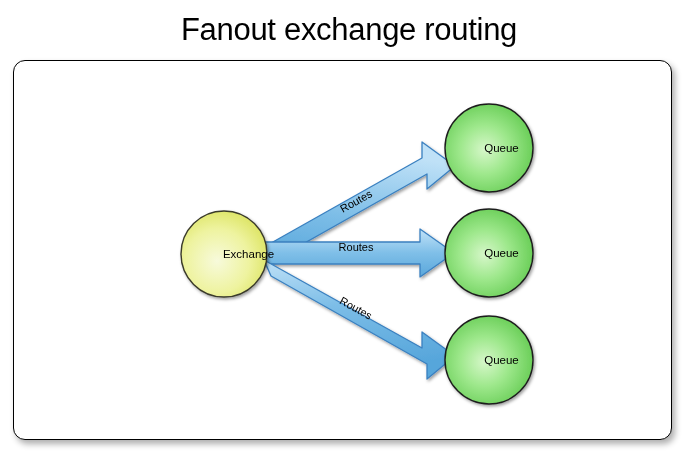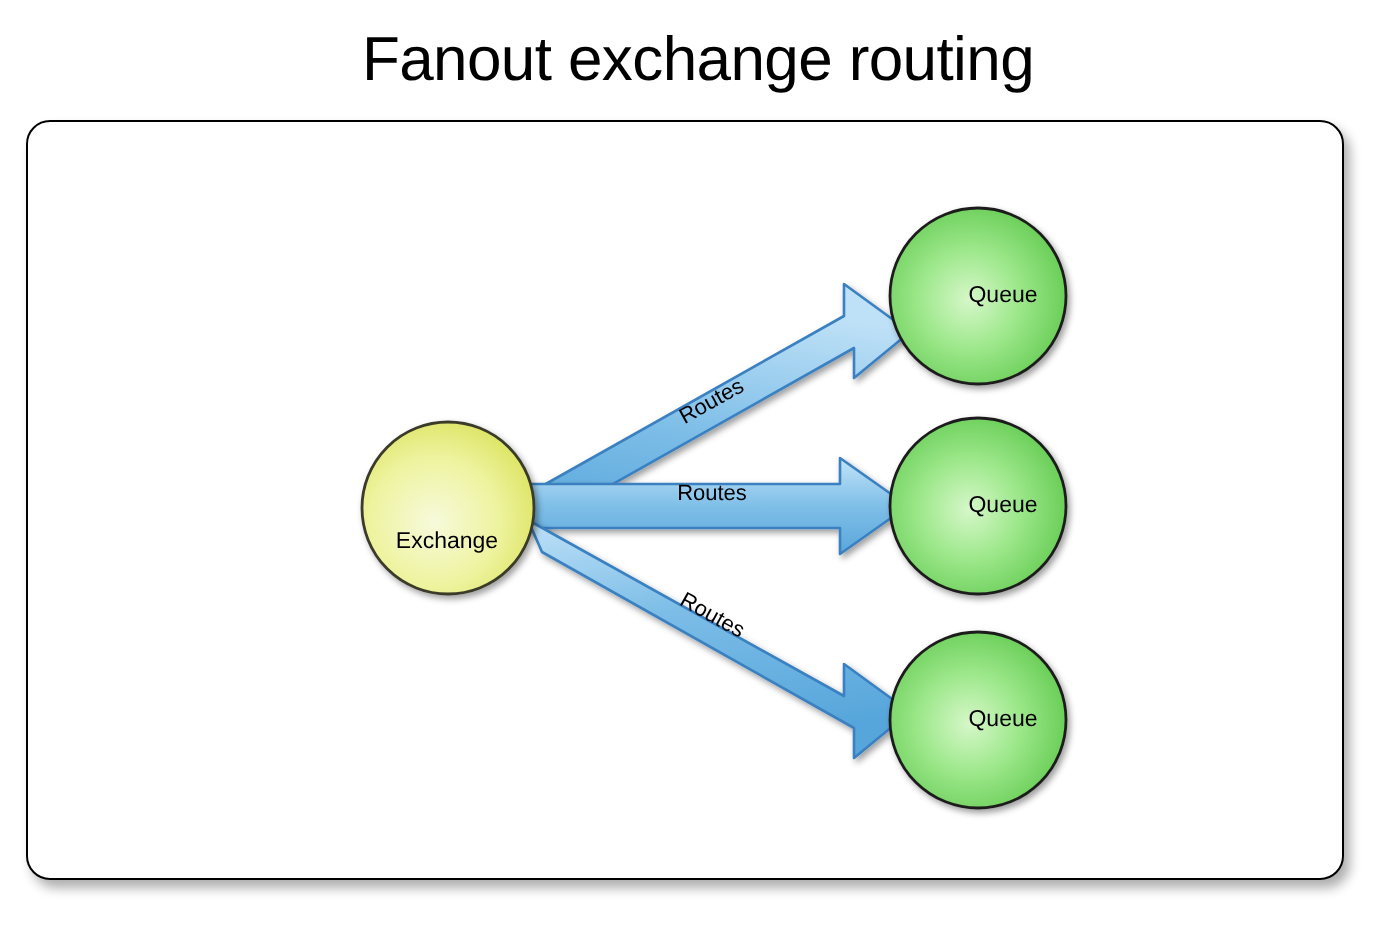--- a/index.html
+++ b/index.html
@@ -193,21 +193,21 @@
 
     <g>
       <circle cx="476" cy="193" r="44" fill="url(#gradQueue)" stroke="#1f1f1f" stroke-width="1.4" filter="url(#softShadow)"></circle>
     </g>
 
     <g>
       <circle cx="476" cy="300" r="44" fill="url(#gradQueue)" stroke="#1f1f1f" stroke-width="1.4" filter="url(#softShadow)"></circle>
     </g>
   </svg>
 
-  <div class="node-label" style="left:211px; top:254px;margin-top:17px;">Exchange</div>
+  <div class="node-label" style="left:236px; top:254px;">Exchange</div>
 
   <div class="node-label" style="left:489px; top:148px;">Queue</div>
 
   <div class="node-label" style="left:489px; top:253px;">Queue</div>
 
   <div class="node-label" style="left:489px; top:360px;">Queue</div>
 
   <div class="edge-label" id="edge-label-top">Routes</div>
 
   <div class="edge-label" id="edge-label-middle">Routes</div>

